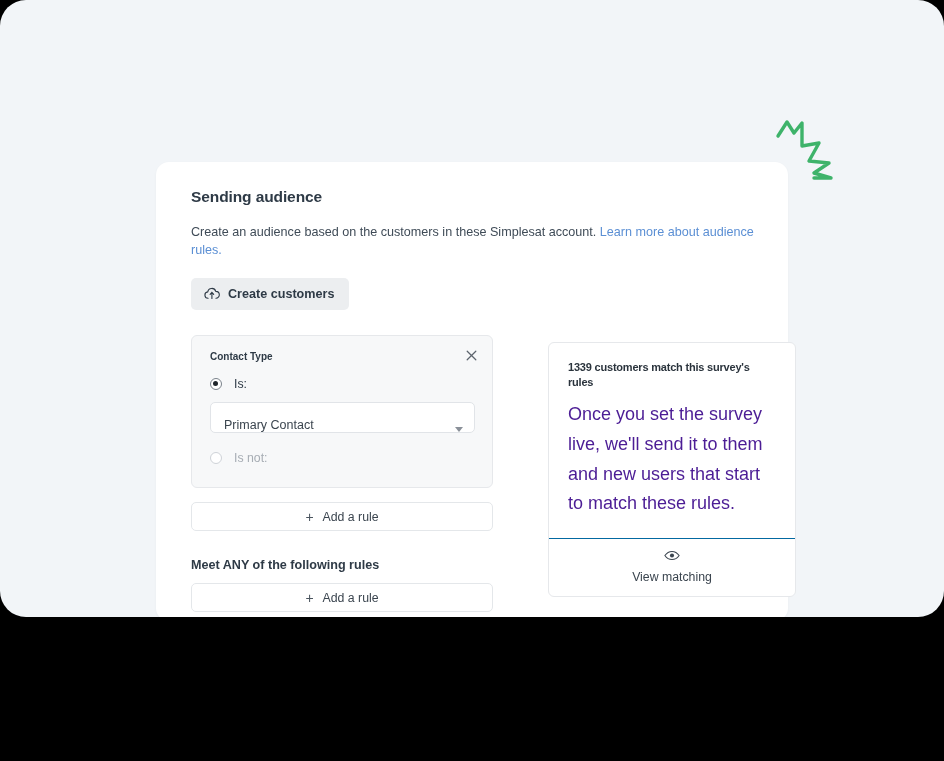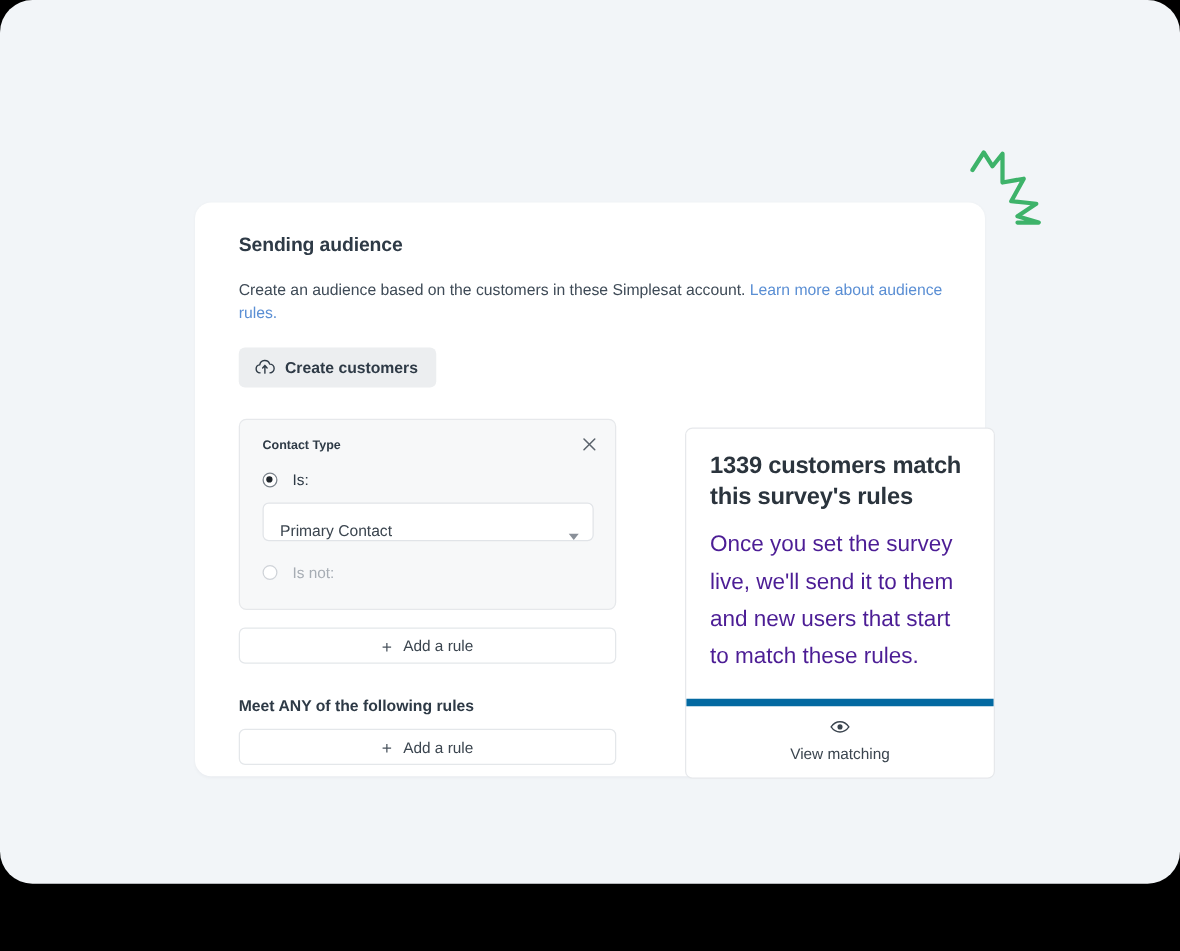--- a/index.html
+++ b/index.html
@@ -8,21 +8,21 @@
     width: 944px;
     height: 761px;
     background: #000;
     font-family: "Liberation Sans", sans-serif;
     overflow: hidden;
   }
 
   #viewport {
     position: relative;
     width: 944px;
-    height: 707px;
+    height: 617px;
     background: #f2f5f8;
     border-radius: 26px;
     overflow: hidden;
   }
 
   
   #squiggle {
     position: absolute;
     left: 772px;
     top: 110px;
@@ -203,36 +203,36 @@
 
   
   .match-card {
     border: 1px solid #e6e8eb;
     border-radius: 6px;
     background: #fff;
     overflow: hidden;
   }
   .match-body { padding: 17px 19px 19px 19px; }
   .match-heading {
-    font-size: 19px;
+    font-size: 11px;
     font-weight: bold;
     color: #2b3views;
     color: #2b343d;
     line-height: 1.32;
     letter-spacing: -0.2px;
   }
   .match-desc {
     margin-top: 11px;
     font-size: 18px;
     color: #4c1d95;
     line-height: 1.65;
   }
   .match-footer {
     display: flex;
-    border-top: 6px solid #0369a1;
+    border-top: 1px solid #0369a1;
   }
   .match-action {
     flex: 1 1 50%;
     padding: 11px 4px 12px 4px;
     text-align: center;
     background: none;
     border: none;
     font-family: "Liberation Sans", sans-serif;
     font-size: 12.3px;
     color: #3b454f;

